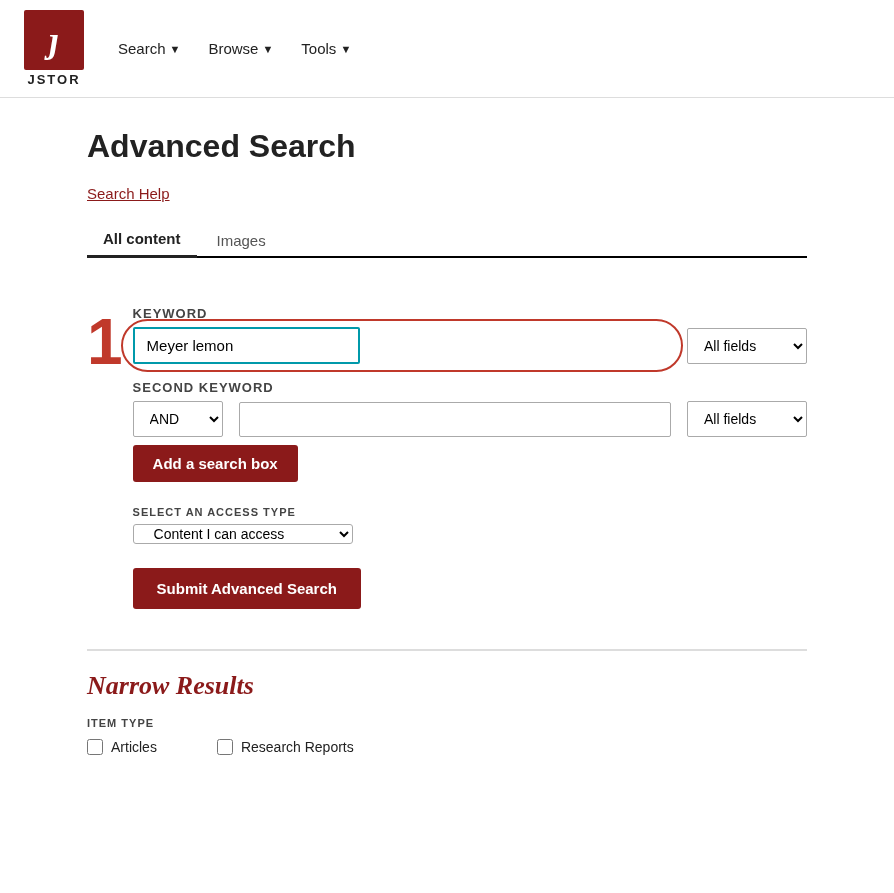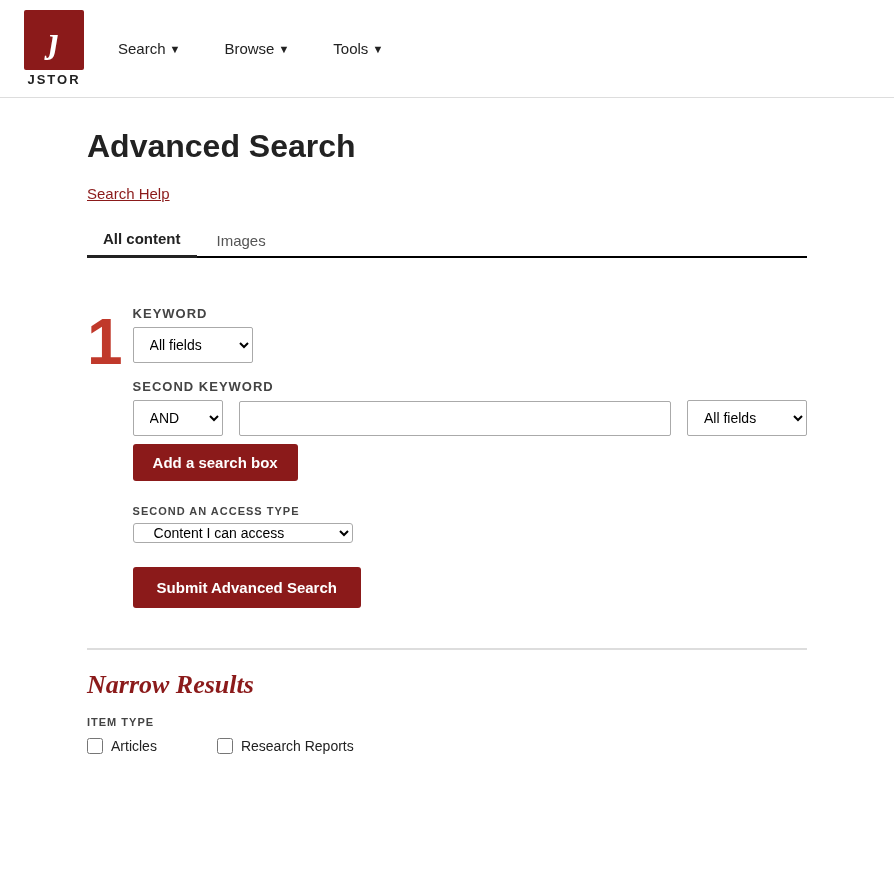--- a/index.html
+++ b/index.html
@@ -37,21 +37,21 @@
     .logo-text {
       font-size: 13px;
       font-weight: bold;
       color: #222;
       letter-spacing: 2px;
       margin-top: 2px;
     }
     .nav {
       display: flex;
       align-items: flex-end;
-      gap: 24px;
+      gap: 8px;
     }
     .nav-btn {
       background: none;
       border: none;
       cursor: pointer;
       font-size: 15px;
       color: #222;
       padding: 6px 10px;
       display: flex;
       align-items: center;
@@ -318,20 +318,24 @@
     <button class="tab">Images</button>
   </div>
 
   <div class="step-container">
     <div class="step-number">1</div>
     <div class="search-fields">
 
       
       <div class="field-label">KEYWORD</div>
       <div class="keyword-row">
+        <div class="input-wrapper">
+          <input type="text" class="keyword-input" value="Meyer lemon" style="">
+          <div class="circle-overlay"></div>
+        </div>
         <select class="field-select">
           <option>All fields</option>
           <option>Title</option>
           <option>Author</option>
           <option>Abstract</option>
         </select>
       </div>
 
       
       <div class="field-label">SECOND KEYWORD</div>
@@ -347,21 +351,21 @@
           <option>Title</option>
           <option>Author</option>
           <option>Abstract</option>
         </select>
       </div>
 
       
       <button class="add-search-btn">Add a search box</button>
 
       
-      <div class="access-label">SECOND AN ACCESS TYPE</div>
+      <div class="access-label">SELECT AN ACCESS TYPE</div>
       <select class="access-select">
         <option>Content I can access</option>
         <option>All content</option>
       </select>
 
       
       <button class="submit-btn">Submit Advanced Search</button>
 
     </div>
   </div>

